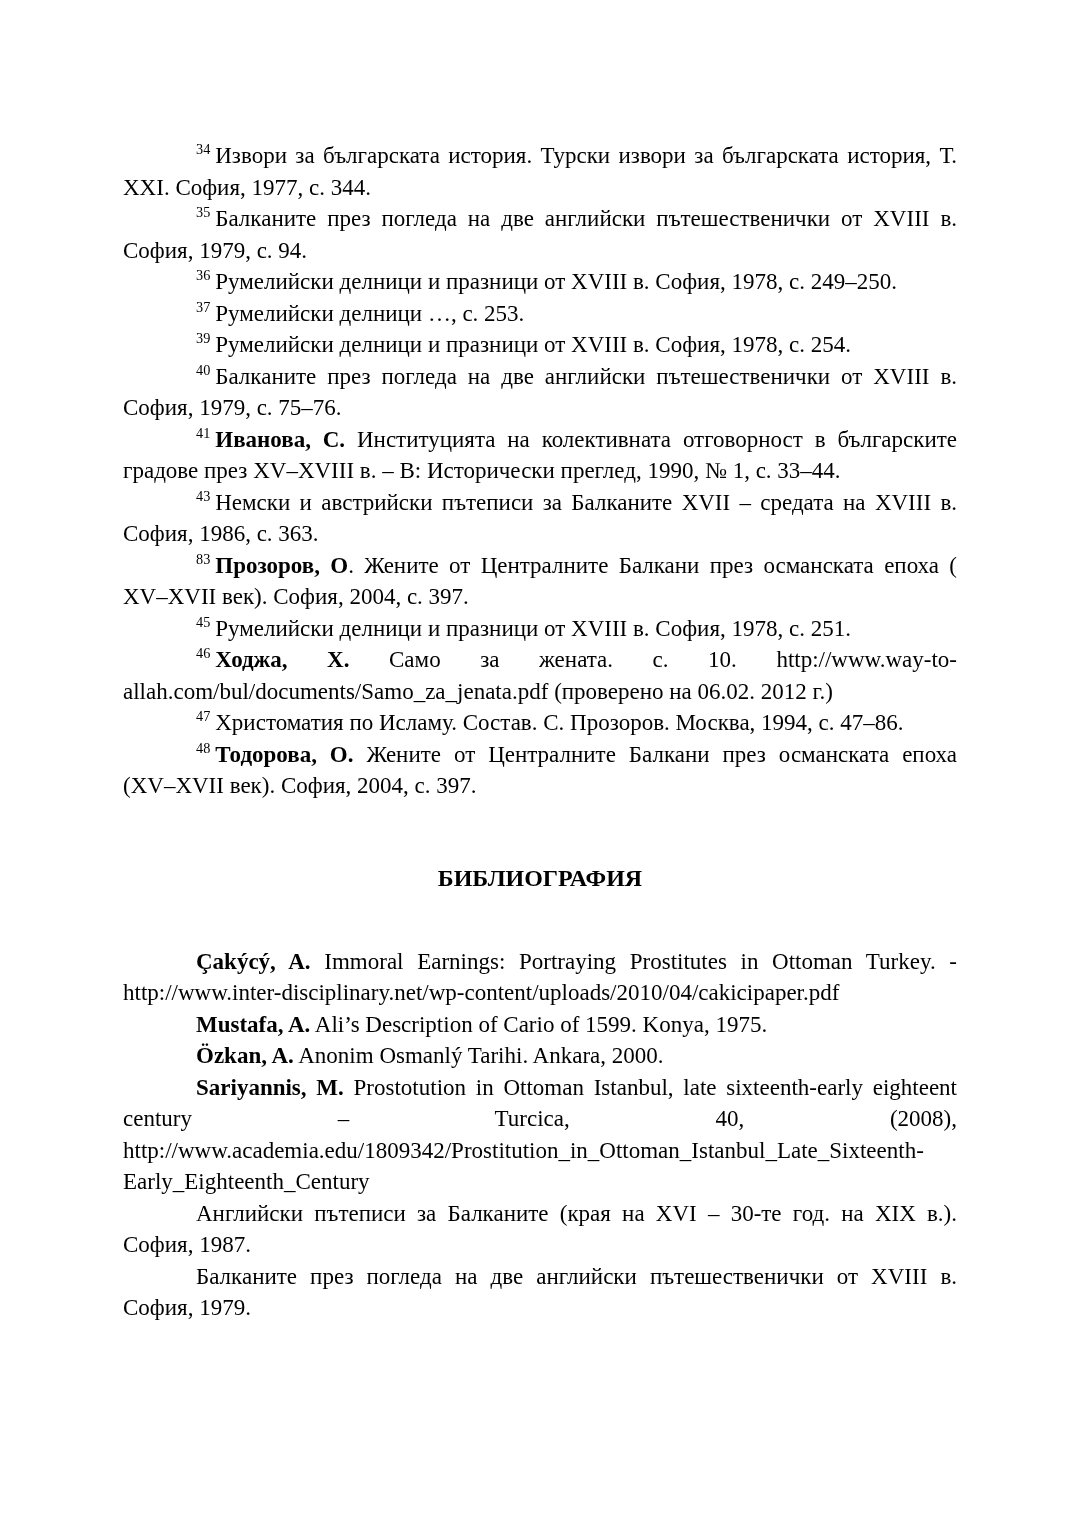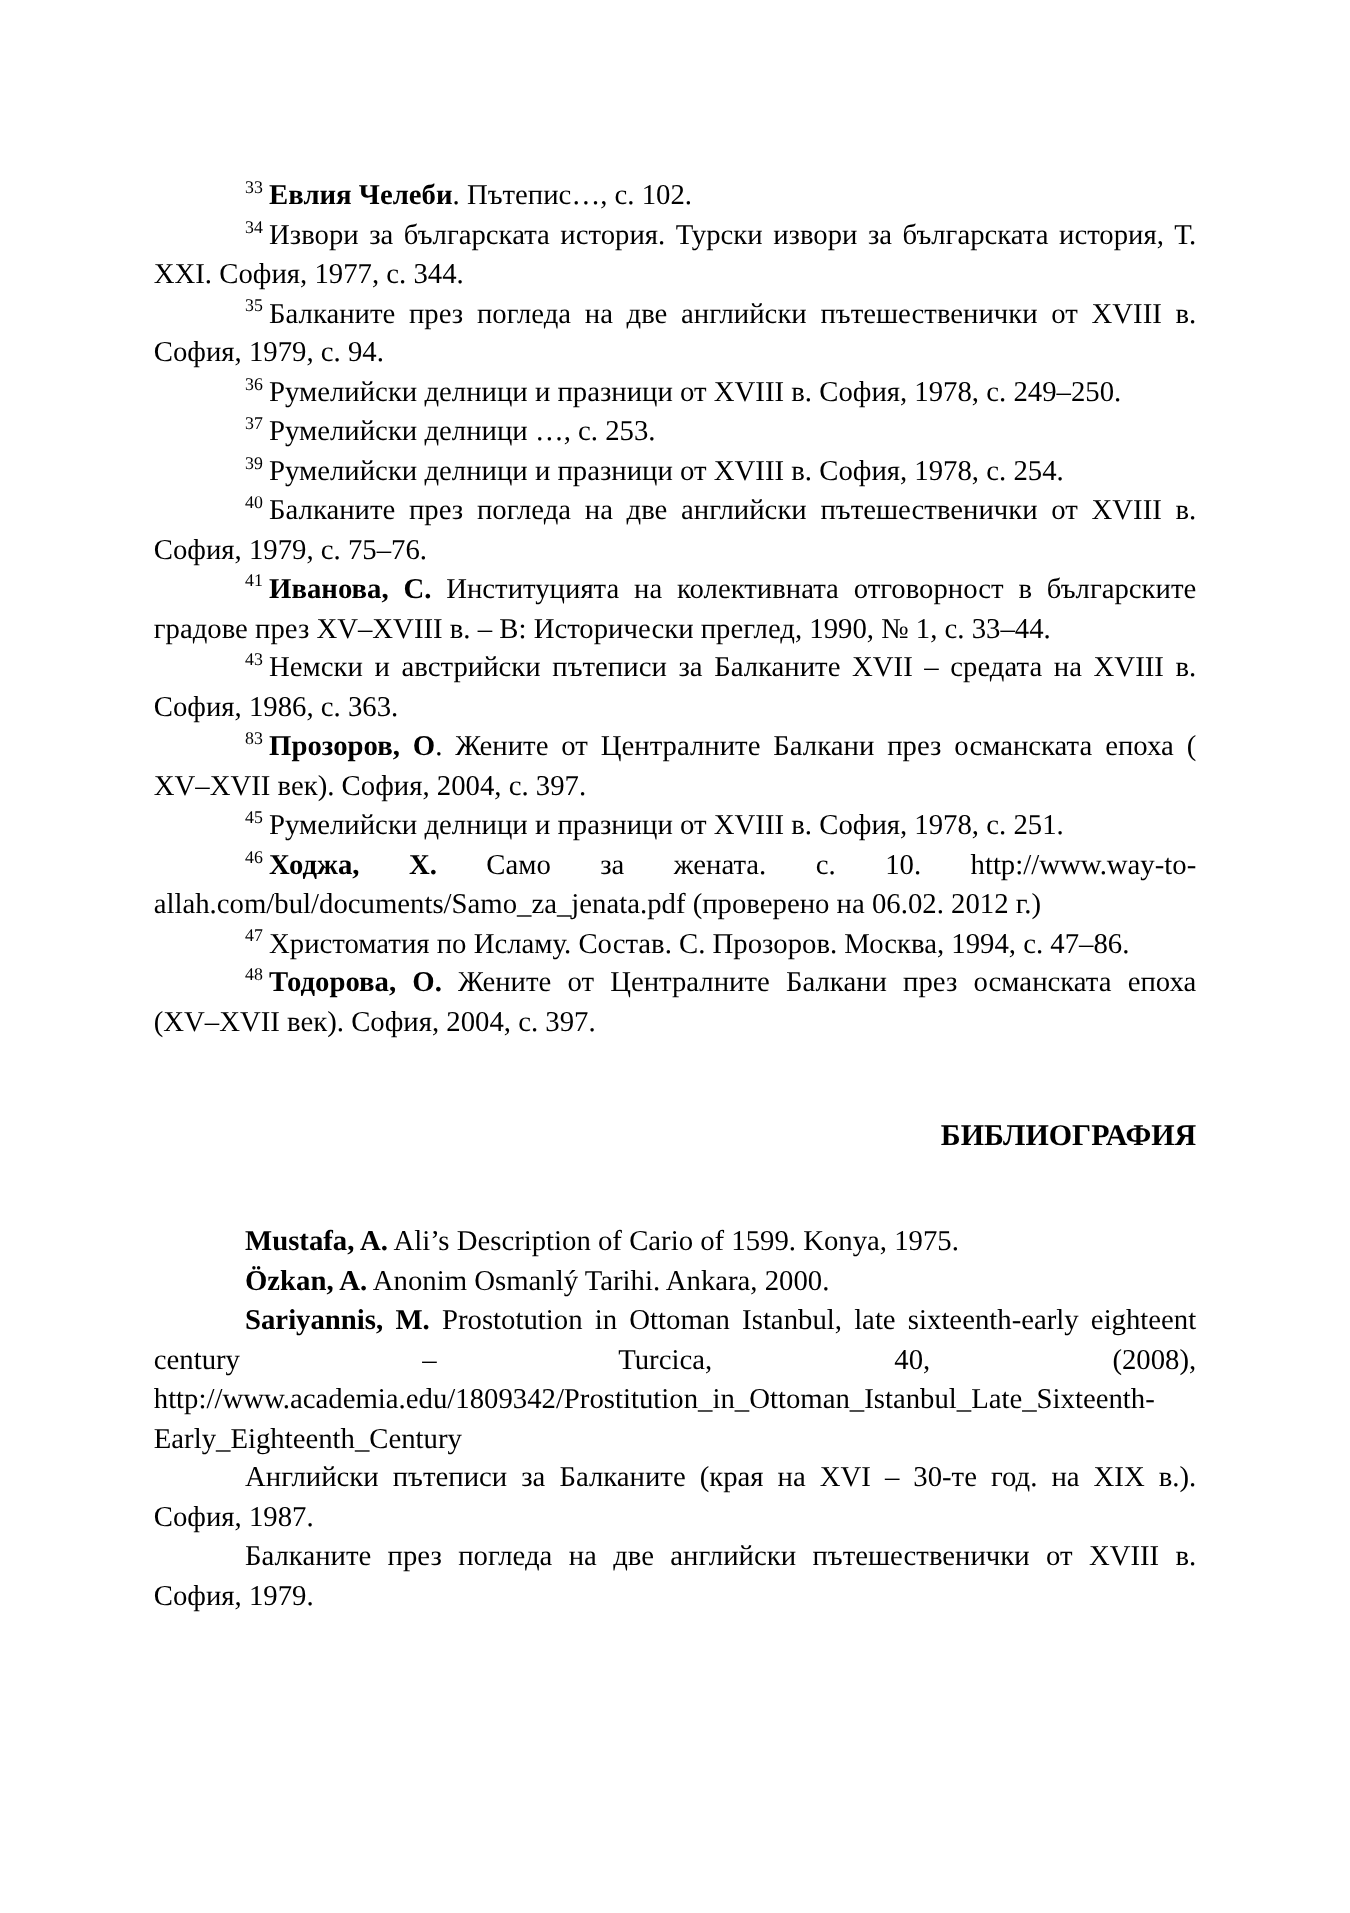--- a/index.html
+++ b/index.html
@@ -32,57 +32,57 @@
     font-size: 0.62em;
     line-height: 0;
     vertical-align: super;
     margin-right: 5px;
   }
   b.author {
     font-weight: bold;
   }
   h2.bib-heading {
     margin: 60px 0 52px 0;
-    text-align: right;
+    text-align: center;
     font-size: 24px;
     font-weight: bold;
     line-height: 32px;
     text-indent: 0;
   }
   .page-number {
     margin-top: 18px;
     text-align: center;
     text-indent: 0;
   }
 </style>
 </head>
 <body>
 
 <div class="page">
 
   <div>
-    <p class="fn"><sup class="fn-num">33</sup><b class="author">Евлия Челеби</b><span>. Пътепис…, с. 102.</span></p>
     <p class="fn"><sup class="fn-num">34</sup><b class="author"></b><span>Извори за българската история. Турски извори за българската история, Т. XXI. София, 1977, с. 344.</span></p>
     <p class="fn"><sup class="fn-num">35</sup><b class="author"></b><span>Балканите през погледа на две английски пътешественички от XVIII в. София, 1979, с. 94.</span></p>
     <p class="fn"><sup class="fn-num">36</sup><b class="author"></b><span>Румелийски делници и празници от XVIII в. София, 1978, с. 249–250.</span></p>
     <p class="fn"><sup class="fn-num">37</sup><b class="author"></b><span>Румелийски делници …, с. 253.</span></p>
     <p class="fn"><sup class="fn-num">39</sup><b class="author"></b><span>Румелийски делници и празници от XVIII в. София, 1978, с. 254.</span></p>
     <p class="fn"><sup class="fn-num">40</sup><b class="author"></b><span>Балканите през погледа на две английски пътешественички от XVIII в. София, 1979, с. 75–76.</span></p>
     <p class="fn"><sup class="fn-num">41</sup><b class="author">Иванова, С.</b><span> Институцията на колективната отговорност в българските градове през XV–XVIII в. – В: Исторически преглед, 1990, № 1, с. 33–44.</span></p>
     <p class="fn"><sup class="fn-num">43</sup><b class="author"></b><span>Немски и австрийски пътеписи за Балканите XVII – средата на XVIII в. София, 1986, с. 363.</span></p>
     <p class="fn"><sup class="fn-num">83</sup><b class="author">Прозоров, О</b><span>. Жените от Централните Балкани през османската епоха ( XV–XVII век). София, 2004, с. 397.</span></p>
     <p class="fn"><sup class="fn-num">45</sup><b class="author"></b><span>Румелийски делници и празници от XVIII в. София, 1978, с. 251.</span></p>
     <p class="fn"><sup class="fn-num">46</sup><b class="author">Ходжа, Х.</b><span> Само за жената. с. 10. http://www.way-to-allah.com/bul/documents/Samo_za_jenata.pdf (проверено на 06.02. 2012 г.)</span></p>
     <p class="fn"><sup class="fn-num">47</sup><b class="author"></b><span>Христоматия по Исламу. Состав. С. Прозоров. Москва, 1994, с. 47–86.</span></p>
     <p class="fn"><sup class="fn-num">48</sup><b class="author">Тодорова, О.</b><span> Жените от Централните Балкани през османската епоха (XV–XVII век). София, 2004, с. 397.</span></p>
   </div>
 
   <h2 class="bib-heading">БИБЛИОГРАФИЯ</h2>
 
   <div>
+    <p class="bib"><b class="author">Çakýcý, A.</b><span> Immoral Earnings: Portraying Prostitutes in Ottoman Turkey. - http://www.inter-disciplinary.net/wp-content/uploads/2010/04/cakicipaper.pdf</span></p>
     <p class="bib"><b class="author">Mustafa, A.</b><span> Ali’s Description of Cario of 1599. Konya, 1975.</span></p>
     <p class="bib"><b class="author">Özkan, A.</b><span> Anonim Osmanlý Tarihi. Ankara, 2000.</span></p>
     <p class="bib"><b class="author">Sariyannis, M.</b><span> Prostotution in Ottoman Istanbul, late sixteenth-early eighteent century – Turcica, 40, (2008), http://www.academia.edu/1809342/Prostitution_in_Ottoman_Istanbul_Late_Sixteenth-Early_Eighteenth_Century</span></p>
     <p class="bib"><b class="author"></b><span>Английски пътеписи за Балканите (края на XVI – 30-те год. на XIX в.). София, 1987.</span></p>
     <p class="bib"><b class="author"></b><span>Балканите през погледа на две английски пътешественички от XVIII в. София, 1979.</span></p>
   </div>
 
 
 </div>
 

